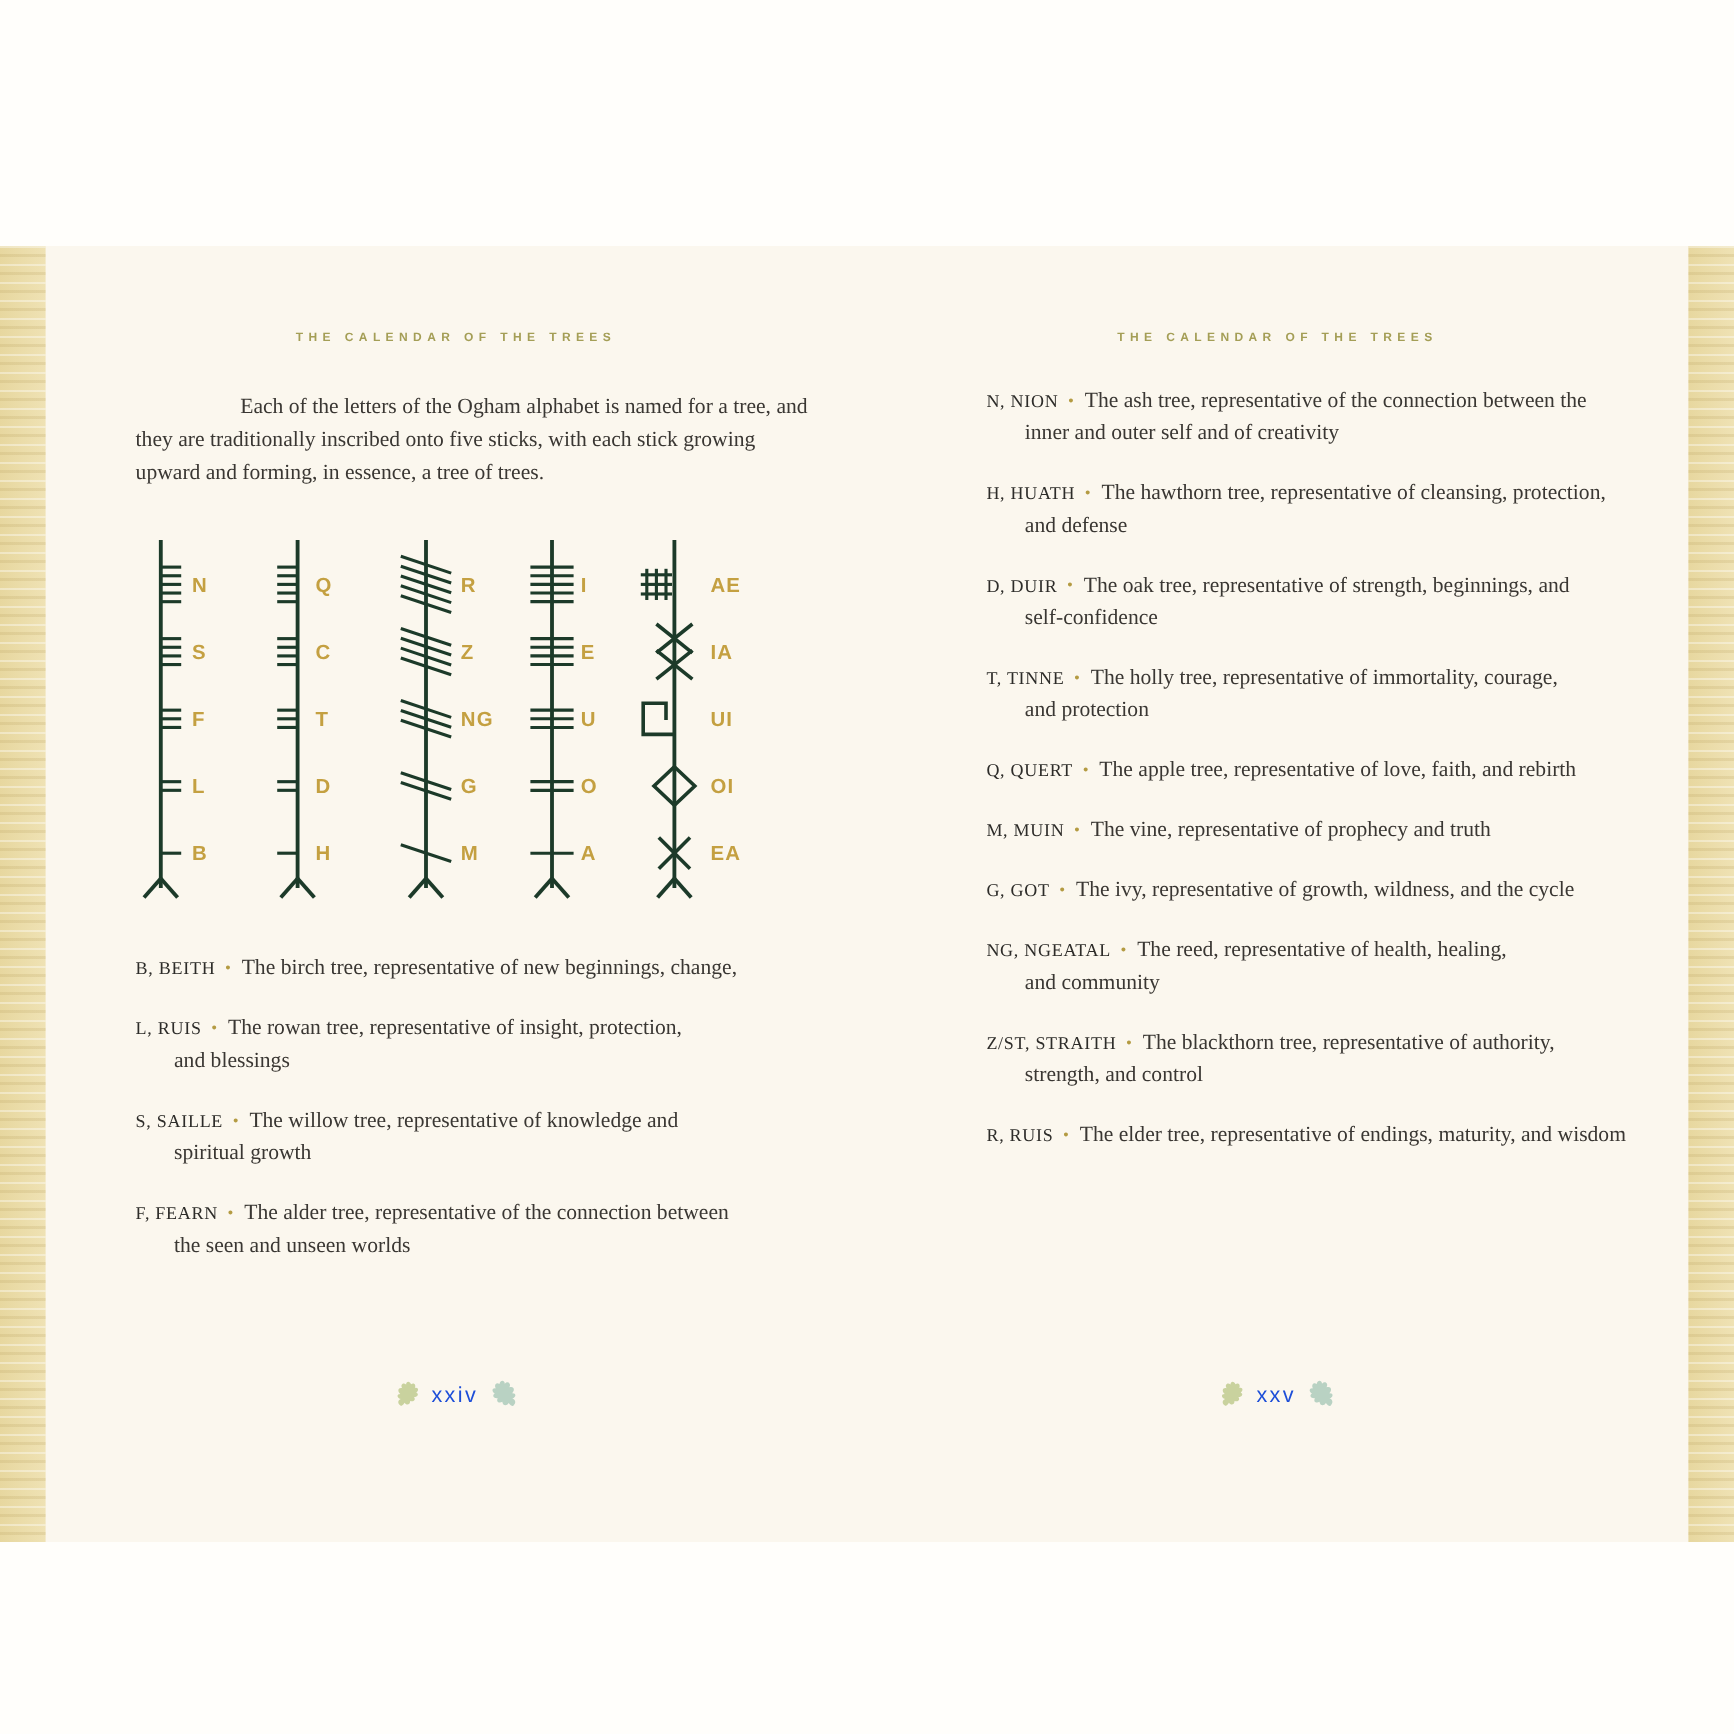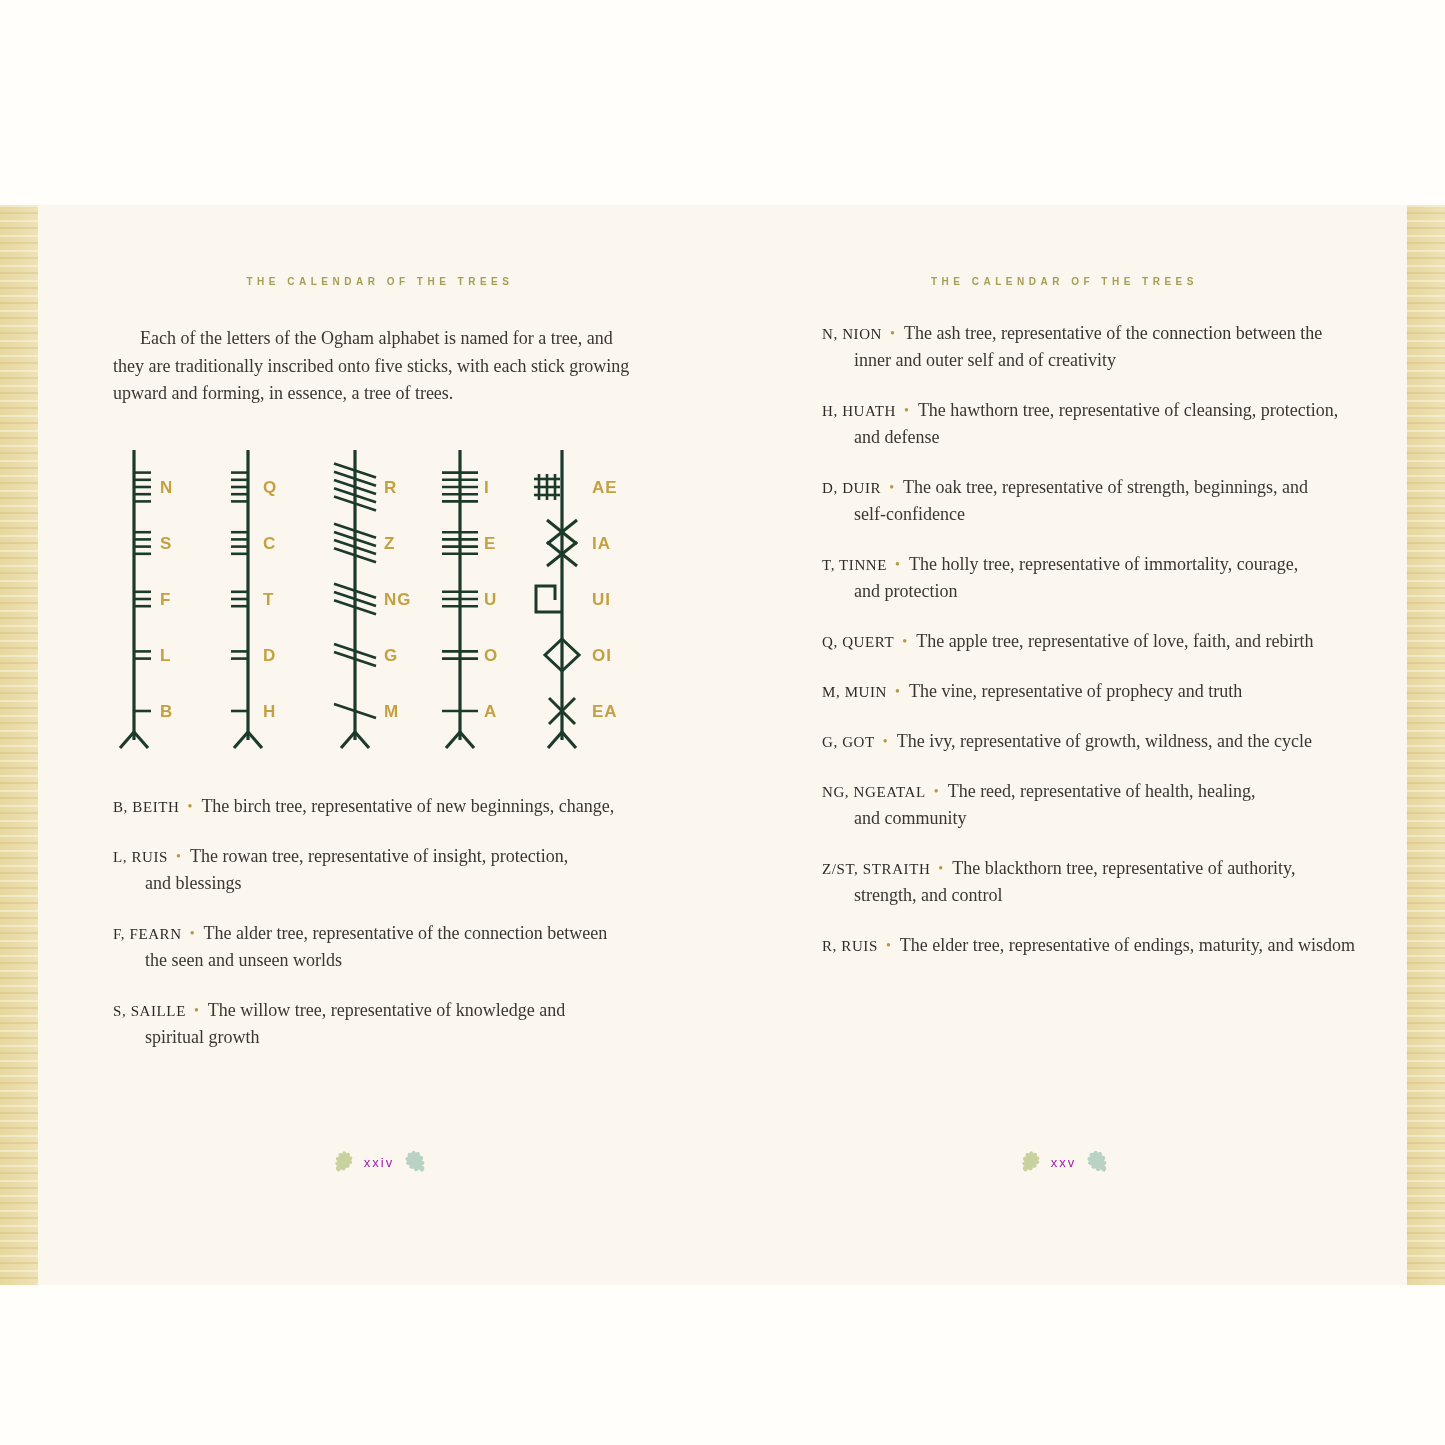--- a/index.html
+++ b/index.html
@@ -12,33 +12,33 @@
   .edge-left{left:0;}
   .edge-right{right:0;}
   .page{position:absolute;top:0;height:100%;}
   .page-left{left:38px;width:684px;}
   .page-right{left:722px;width:685px;}
   .running-head{position:absolute;top:71px;left:0;right:0;margin:0;text-align:center;
     font-family:"Liberation Sans",sans-serif;font-size:10px;font-weight:600;letter-spacing:4.5px;
     color:var(--header_olive,#a49e56);}
   .intro{position:absolute;top:120px;left:75px;width:560px;color:var(--text_dark,#3a3733);}
   .intro-line{white-space:nowrap;font-size:18px;line-height:27.5px;}
-  .indent{text-indent:27px;}
+  .indent{text-indent:27px;text-align:right;}
   .ogham{position:absolute;left:62px;top:240px;}
   .entries{position:absolute;}
   .entries-left{left:75px;top:588px;width:580px;}
   .entries-right{left:100px;top:115px;width:600px;}
   .entry{margin-bottom:23px;}
   .line1{white-space:nowrap;}
   .term{font-family:Liberation Serif, serif;font-size:15px;font-weight:500;letter-spacing:.6px;color:var(--term_dark,#2d2c29);}
   .bullet{color:var(--bullet_gold,#b49b42);font-size:14px;margin:0 9px 0 8px;vertical-align:1px;}
   .desc{font-size:18px;line-height:27px;color:var(--text_dark,#3a3733);}
   .line2{margin-left:32px;white-space:nowrap;}
   .folio{position:absolute;top:944px;left:0;right:0;display:flex;align-items:center;justify-content:center;gap:7px;}
-  .folio-num{font-family:"Liberation Sans",sans-serif;font-size:13px;letter-spacing:2px;color:#a21caf;}
+  .folio-num{font-family:"Liberation Sans",sans-serif;font-size:18px;letter-spacing:2px;color:#1d4ed8;}
   .leaf{display:block;}
   .leaf-green path{fill:var(--leaf_green,#c9d29e);}
   .leaf-teal path{fill:var(--leaf_teal,#b9d2c3);}
   .leaf-l{transform:rotate(-18deg);}
   .leaf-r{transform:scaleX(-1) rotate(-12deg);}
 </style>
 </head>
 <body>
 
 <div class="stage">
@@ -176,26 +176,26 @@
         </svg>
       <div class="entries entries-left">
           <div class="entry">
             <div class="line1"><span class="term">B, BEITH</span><span class="bullet">•</span><span class="desc">The birch tree, representative of new beginnings, change,</span></div>
           </div>
           <div class="entry">
             <div class="line1"><span class="term">L, RUIS</span><span class="bullet">•</span><span class="desc">The rowan tree, representative of insight, protection,</span></div>
             <div class="line2 desc">and blessings</div>
           </div>
           <div class="entry">
+            <div class="line1"><span class="term">S, SAILLE</span><span class="bullet">•</span><span class="desc">The willow tree, representative of knowledge and</span></div>
+            <div class="line2 desc">spiritual growth</div>
+          </div>
+          <div class="entry">
             <div class="line1"><span class="term">F, FEARN</span><span class="bullet">•</span><span class="desc">The alder tree, representative of the connection between</span></div>
             <div class="line2 desc">the seen and unseen worlds</div>
-          </div>
-          <div class="entry">
-            <div class="line1"><span class="term">S, SAILLE</span><span class="bullet">•</span><span class="desc">The willow tree, representative of knowledge and</span></div>
-            <div class="line2 desc">spiritual growth</div>
           </div>
         </div>
       <div class="folio">
         <svg class="leaf leaf-l leaf-green" width="28" height="24" viewBox="0 0 24 24">
             <path d="M4 19 C2 16 4 14 6 14 C3 12 4 9 7 10 C5 7 7 4 10 6 C9 3 12 1 14 4 C15 1 18 2 18 5 C21 4 22 7 20 9 C23 9 23 12 20 13 C22 15 20 17 17 16 C18 19 15 20 13 18 C12 21 9 21 8 18 C6 20 4 20 4 19 Z"></path>
           </svg>
         <span class="folio-num">xxiv</span>
         <svg class="leaf leaf-r leaf-teal" width="30" height="26" viewBox="0 0 24 24">
             <path d="M4 19 C2 16 4 14 6 14 C3 12 4 9 7 10 C5 7 7 4 10 6 C9 3 12 1 14 4 C15 1 18 2 18 5 C21 4 22 7 20 9 C23 9 23 12 20 13 C22 15 20 17 17 16 C18 19 15 20 13 18 C12 21 9 21 8 18 C6 20 4 20 4 19 Z"></path>
           </svg>

